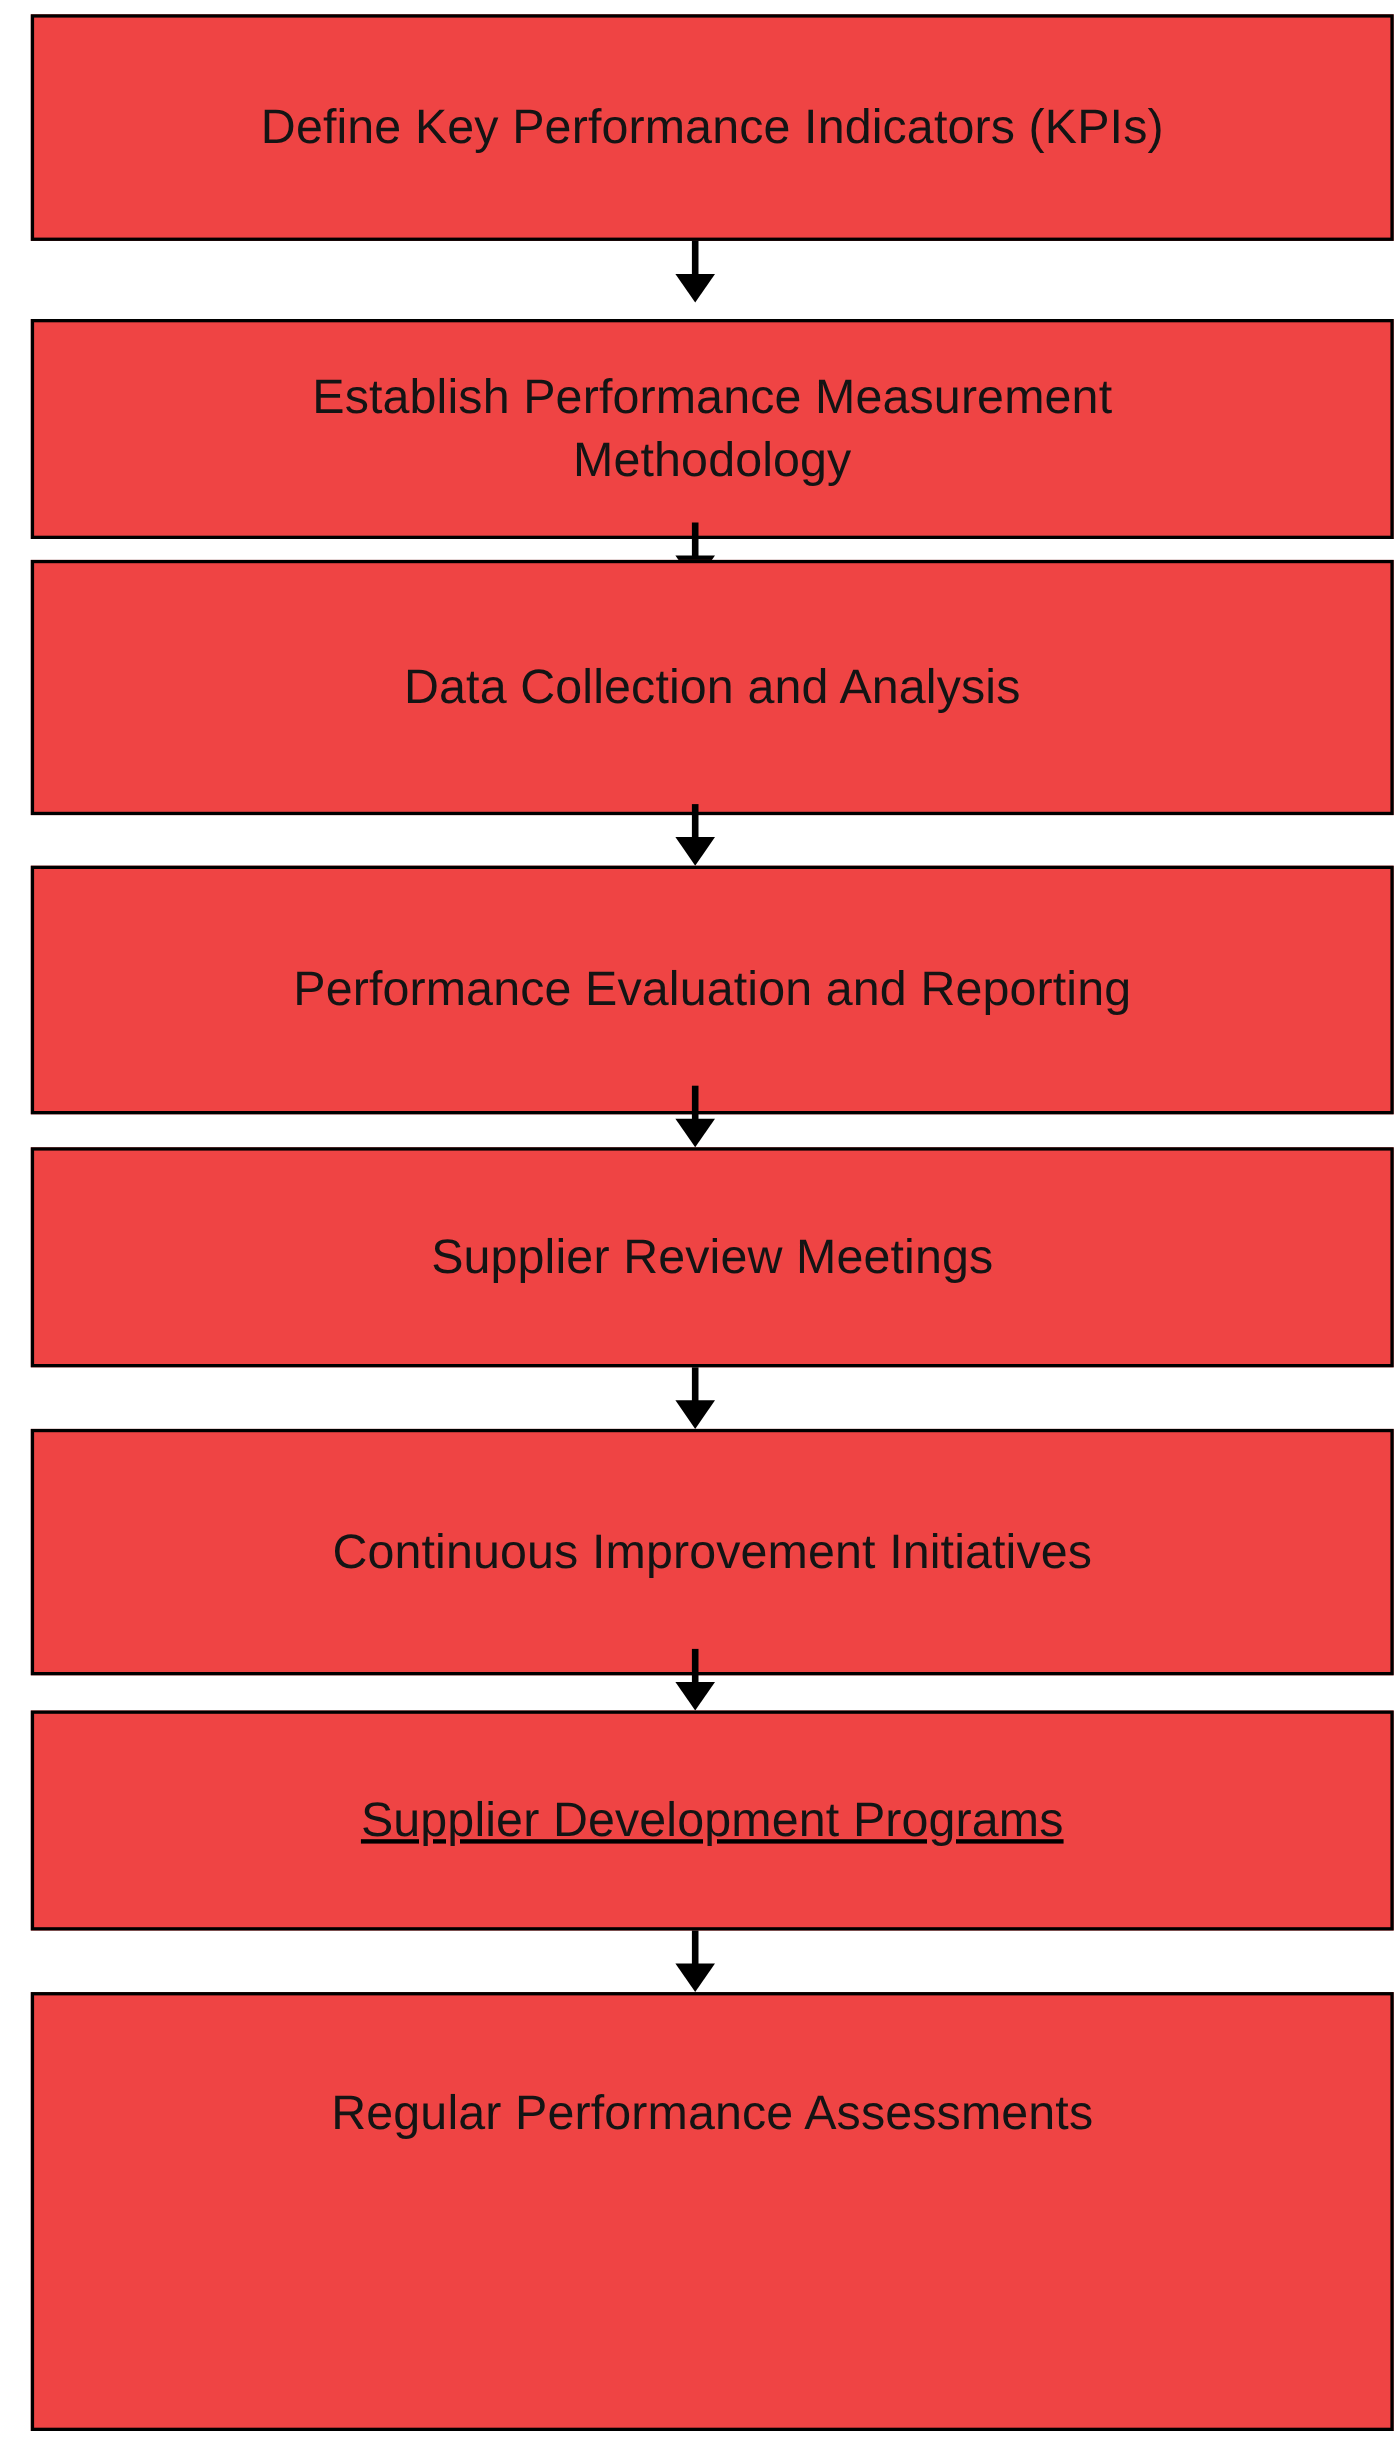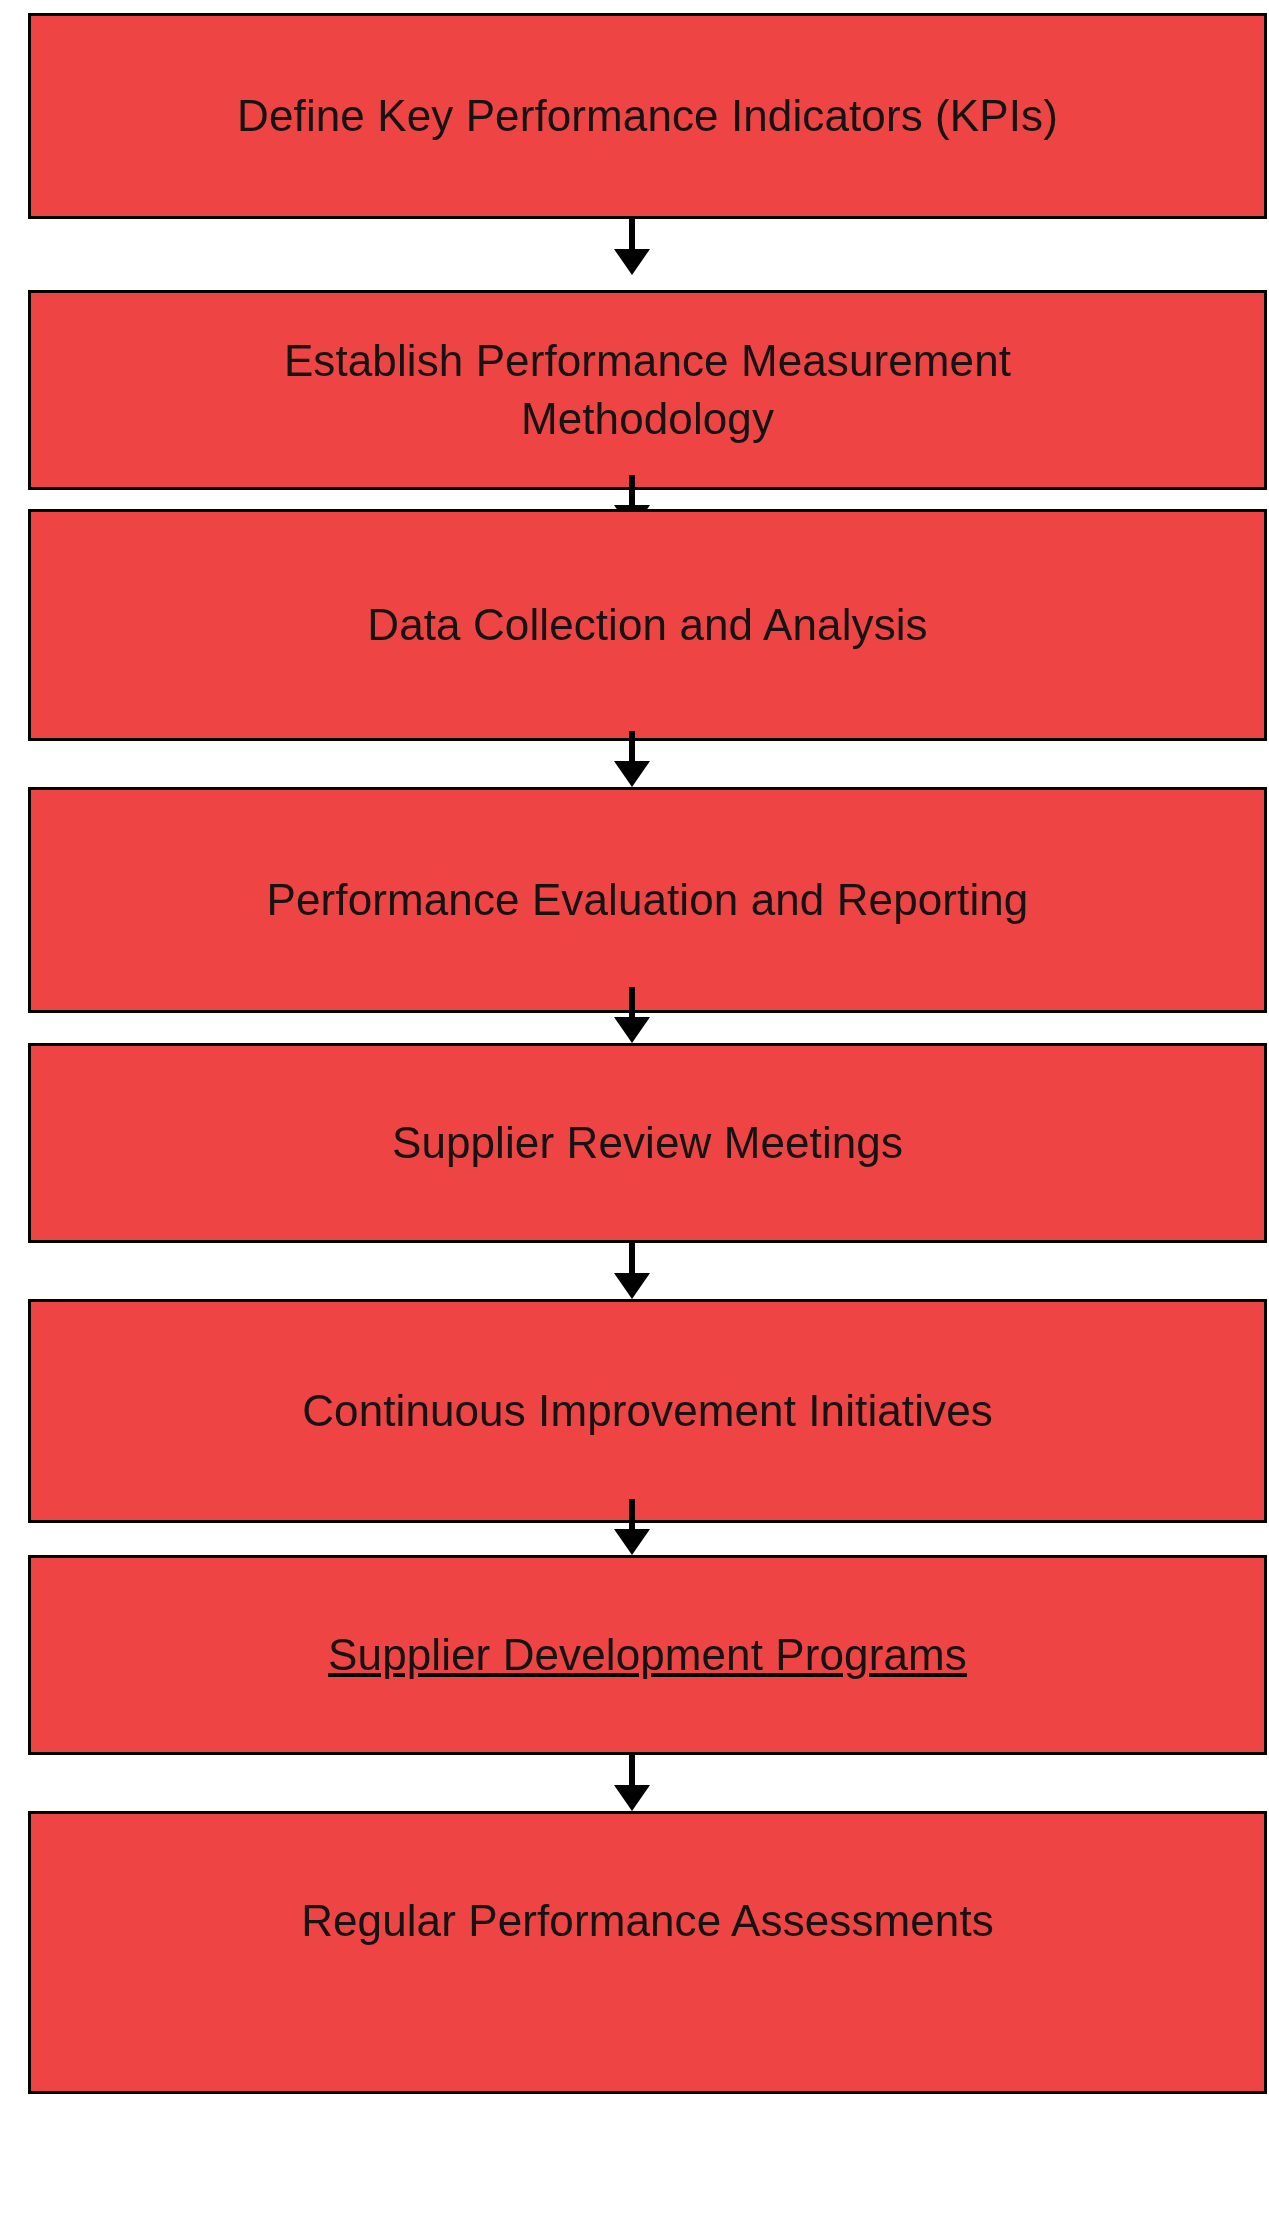--- a/index.html
+++ b/index.html
@@ -131,17 +131,17 @@
     <span class="flow-node-label">Supplier Development Programs</span>
   </div>
 
   <div class="flow-connector" style="top:1755px; height:56px;">
     <svg viewBox="0 0 1269 56" preserveAspectRatio="none" aria-hidden="true">
       <line x1="632" y1="0" x2="632" y2="40" stroke="#000000" stroke-width="6"></line>
       <polygon points="632,56 614,30 650,30" fill="#000000"></polygon>
     </svg>
   </div>
 
-  <div class="flow-node" style="top:1811px; height:283px; align-items:flex-start; padding-top:78px;">
+  <div class="flow-node" style="top:1811px; height:399px; align-items:flex-start; padding-top:78px;">
     <span class="flow-node-label">Regular Performance Assessments</span>
   </div>
 
 </div>
 
 </body></html>

